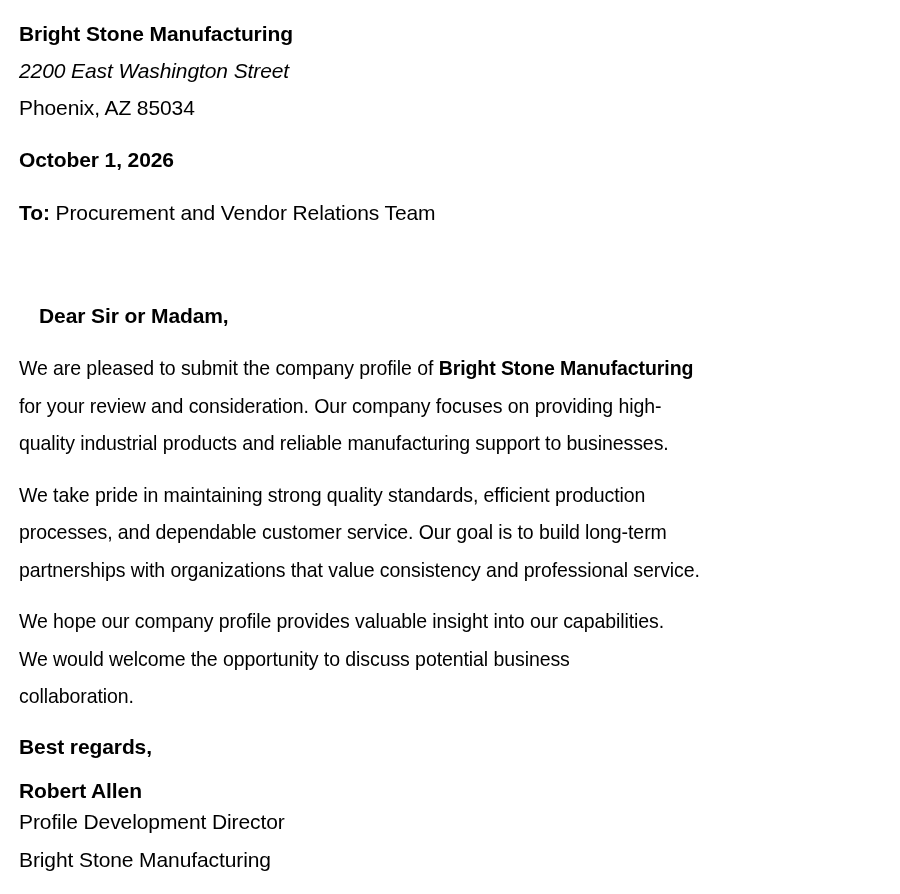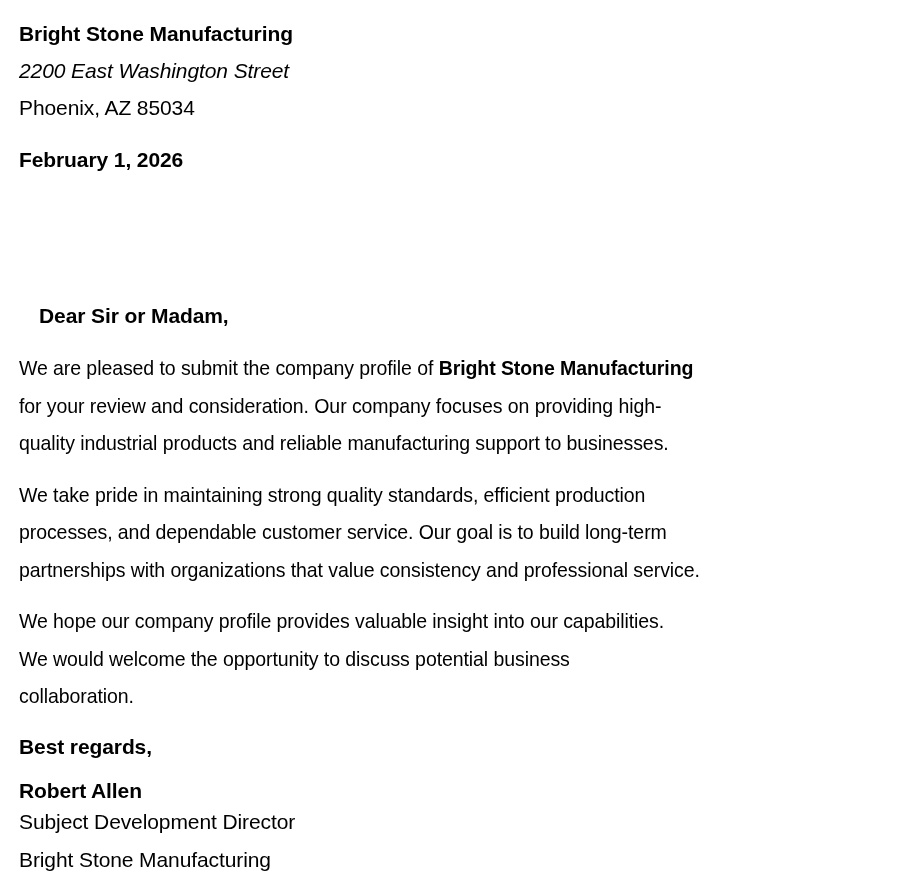--- a/index.html
+++ b/index.html
@@ -39,22 +39,25 @@
 <body>
 
 <div class="page">
 
   <div>
     <div class="line b" style="top:21px;">Bright Stone Manufacturing</div>
     <div class="line" style="top:58px;font-style:italic;">2200 East Washington Street</div>
     <div class="line" style="top:95px;">Phoenix, AZ 85034</div>
   </div>
 
-  <div class="line b" style="top:147px;">February 1, 2026</div>
+  <div class="line b" style="top:147px;">October 1, 2026</div>
 
+  <div class="line" style="top:200px;">
+    <span class="b">To:</span><span> Procurement and Vendor Relations Team</span>
+  </div>
 
 
   <div class="line b" style="top:303px;margin-left:20px;">Dear Sir or Madam,</div>
 
   <div>
     <div class="line" style="top:355px;"><span class="condensed" style="transform:scaleX(0.93);"><span>We are pleased to submit the company profile of </span><span class="b">Bright Stone Manufacturing</span></span></div>
     <div class="line" style="top:393px;"><span class="condensed" style="transform:scaleX(0.93);">for your review and consideration. Our company focuses on providing high-</span></div>
     <div class="line" style="top:430px;"><span class="condensed" style="transform:scaleX(0.93);">quality industrial products and reliable manufacturing support to businesses.</span></div>
   </div>
 
@@ -66,17 +69,17 @@
 
   <div>
     <div class="line" style="top:608px;"><span class="condensed" style="transform:scaleX(0.93);">We hope our company profile provides valuable insight into our capabilities.</span></div>
     <div class="line" style="top:646px;"><span class="condensed" style="transform:scaleX(0.93);">We would welcome the opportunity to discuss potential business</span></div>
     <div class="line" style="top:683px;"><span class="condensed" style="transform:scaleX(0.93);">collaboration.</span></div>
   </div>
 
   <div>
     <div class="line b" style="top:734px;">Best regards,</div>
     <div class="line b" style="top:772px;margin-top:6px;">Robert Allen</div>
-    <div class="line" style="top:809px;">Subject Development Director</div>
+    <div class="line" style="top:809px;">Profile Development Director</div>
     <div class="line" style="top:847px;">Bright Stone Manufacturing</div>
   </div>
 
 </div>
 
 </body></html>

